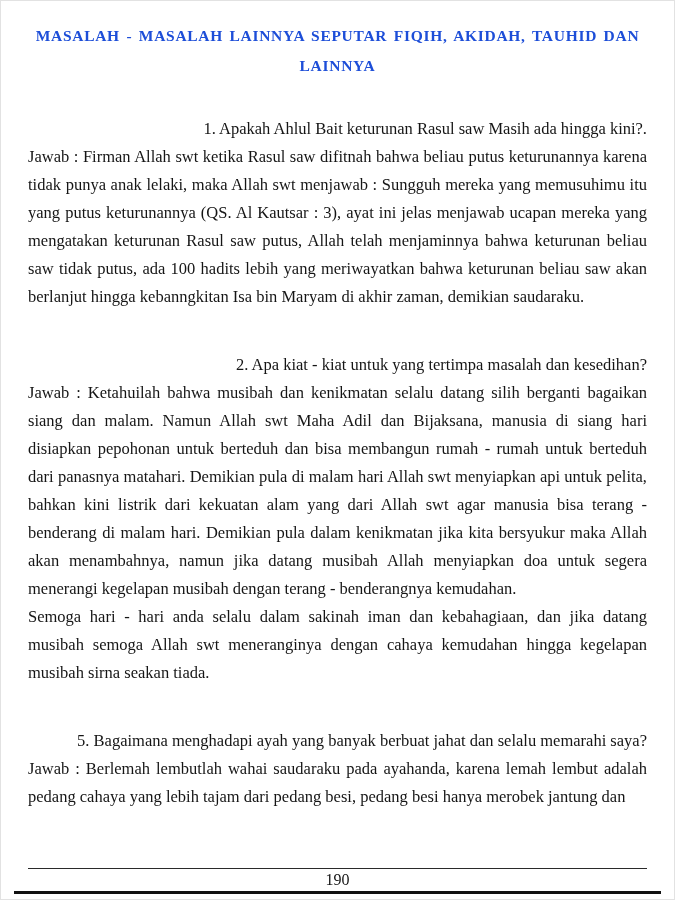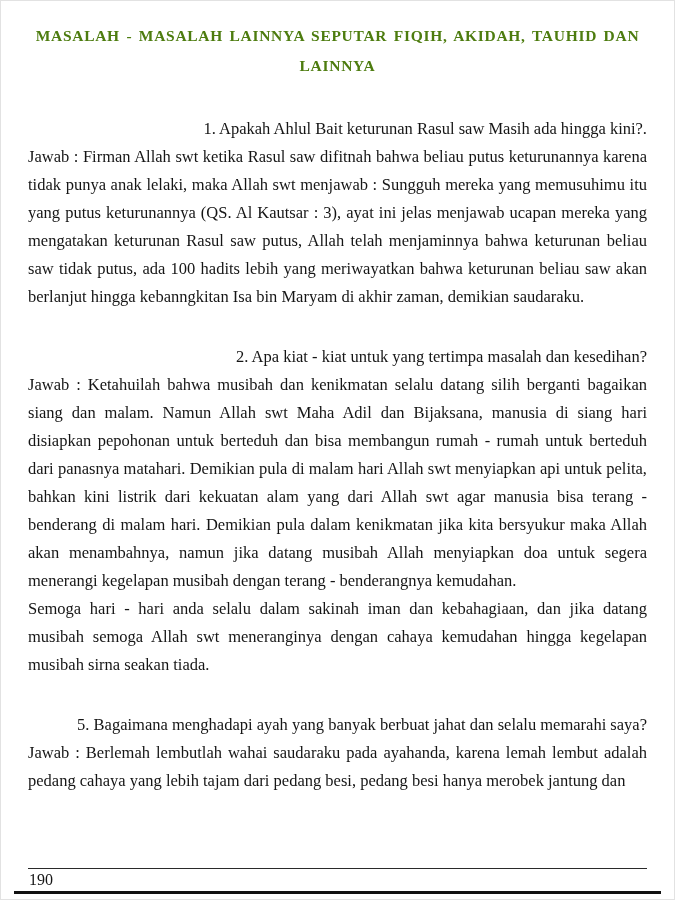--- a/index.html
+++ b/index.html
@@ -22,29 +22,29 @@
   }
   .doc-title {
     margin: 4px 0 0 0;
     text-align: center;
     font-size: 15.5px;
     font-weight: bold;
     letter-spacing: 0.7px;
     word-spacing: 2px;
     line-height: 30px;
     text-transform: uppercase;
-    color: #4d7c0f;
+    color: #1d4ed8;
   }
   .body-text {
     margin-top: 34px;
     font-size: 16.5px;
     line-height: 28px;
   }
   .qa { margin: 0; }
-  .qa + .qa { margin-top: 32px; }
+  .qa + .qa { margin-top: 40px; }
   .qa p {
     margin: 0;
     text-align: justify;
     text-justify: inter-word;
   }
   .qa p.question {
     text-align: right;
   }
   .page-footer {
     position: absolute;
@@ -52,21 +52,21 @@
     right: 27px;
     bottom: 5px;
   }
   .footer-rule-thin {
     border: 0;
     border-top: 1.5px solid #2a2a2a;
     margin: 0 0 1px 0;
   }
   .footer-row {
     display: flex;
-    justify-content: flex-start;
+    justify-content: center;
     align-items: baseline;
     font-size: 16px;
     line-height: 20px;
     padding: 0 1px;
   }
   .footer-rule-thick {
     border: 0;
     border-top: 3px solid #111111;
     margin: 1px -14px 0 -14px;
   }

